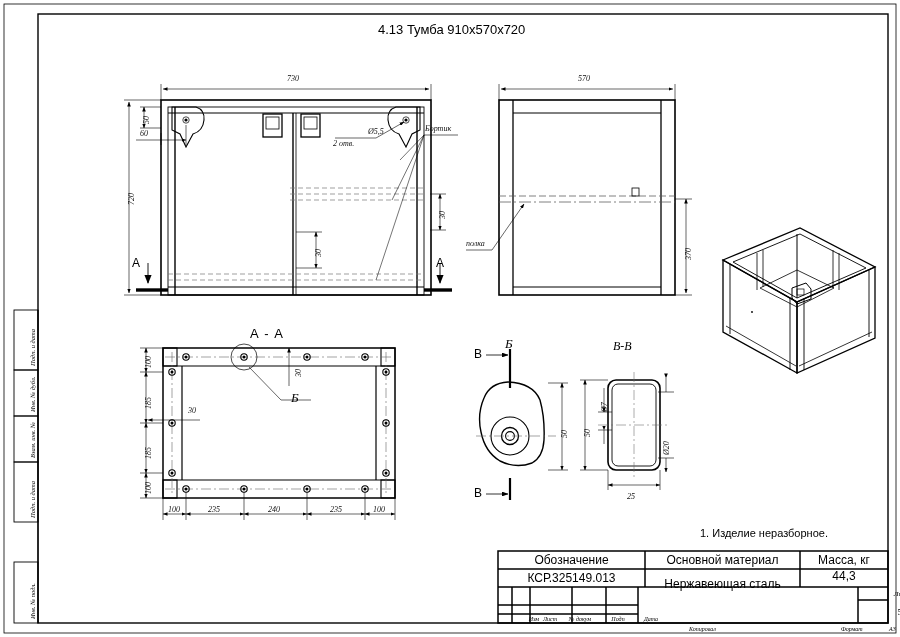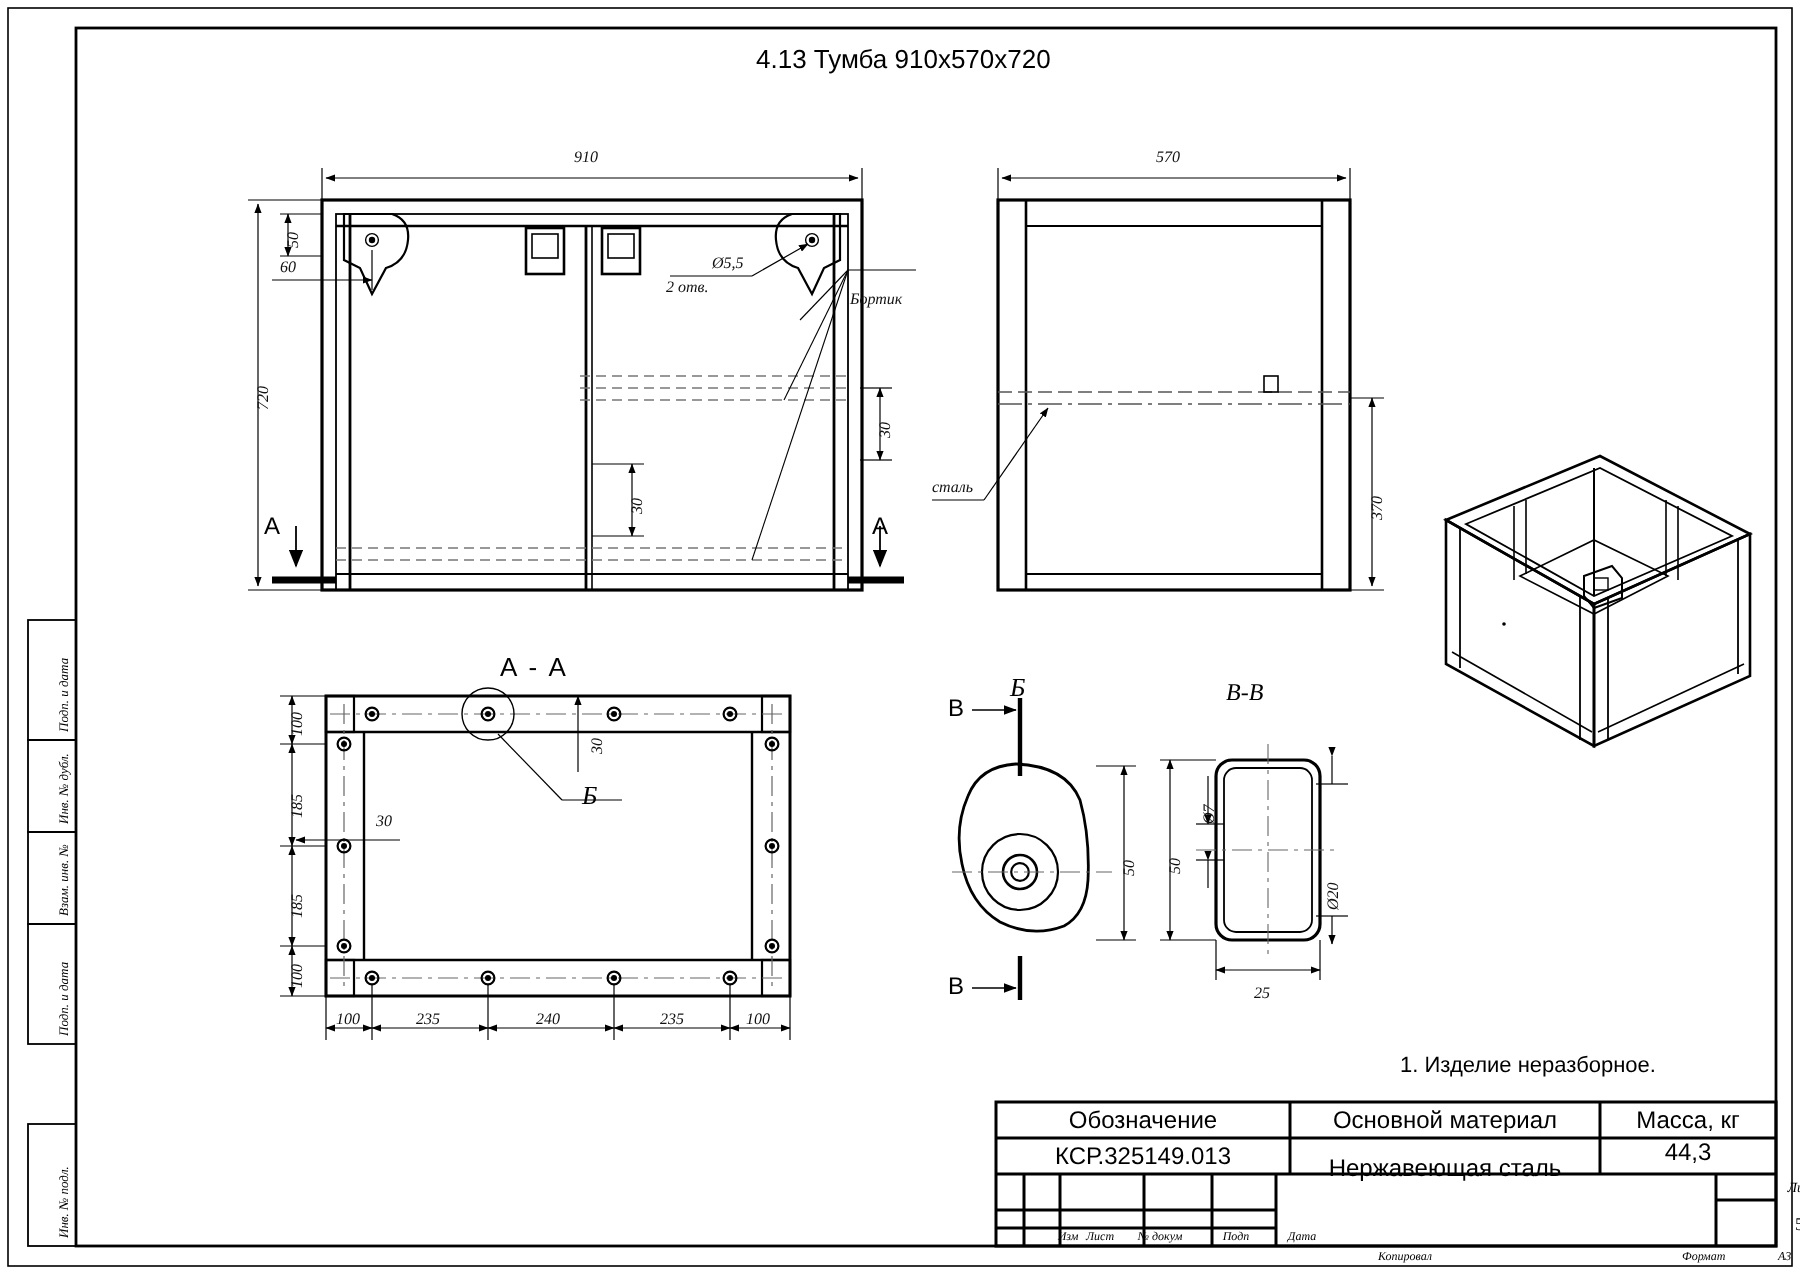--- a/index.html
+++ b/index.html
@@ -340,35 +340,35 @@
       <path d="M792 288 L806 283 L811 289 L811 299 L797 304 L792 298 Z" stroke-width="1.0"></path>
       <rect x="797" y="289" width="7" height="6" stroke-width="0.7"></rect>
 
       <circle cx="752" cy="312" r="0.9" fill="#000" stroke="none"></circle>
     </g>
 
   </svg>
 
   <div class="lbl ttl" style="left:378px;top:22px;">4.13 Тумба 910x570x720</div>
 
-  <div class="lbl dim" style="left:287px;top:74px;">910</div>
+  <div class="lbl dim" style="left:287px;top:74px;">730</div>
   <div class="lbl dimv" style="left:127px;top:205px;">720</div>
   <div class="lbl dimv" style="left:142px;top:124px;">50</div>
   <div class="lbl dim" style="left:140px;top:129px;">60</div>
   <div class="lbl dimv" style="left:438px;top:219px;">30</div>
   <div class="lbl dimv" style="left:314px;top:257px;">30</div>
-  <div class="lbl dim" style="left:336px;top:127px;padding-left:20px;">Ø5,5</div>
+  <div class="lbl dim" style="left:348px;top:127px;padding-left:20px;">Ø5,5</div>
   <div class="lbl dim" style="left:333px;top:139px;">2 отв.</div>
-  <div class="lbl dim" style="left:425px;top:124px;margin-top:21px;">Бортик</div>
+  <div class="lbl dim" style="left:425px;top:124px;">Бортик</div>
   <div class="lbl secLetter" style="left:132px;top:256px;">А</div>
   <div class="lbl secLetter" style="left:436px;top:256px;">А</div>
 
   <div class="lbl dim" style="left:578px;top:74px;">570</div>
   <div class="lbl dimv" style="left:684px;top:260px;">370</div>
-  <div class="lbl dim" style="left:466px;top:239px;">сталь</div>
+  <div class="lbl dim" style="left:466px;top:239px;">полка</div>
 
   <div class="lbl viewttl" style="left:250px;top:326px;">А - А</div>
   <div class="lbl dimv" style="left:144px;top:368px;">100</div>
   <div class="lbl dimv" style="left:144px;top:409px;">185</div>
   <div class="lbl dimv" style="left:144px;top:459px;">185</div>
   <div class="lbl dimv" style="left:144px;top:494px;">100</div>
   <div class="lbl dim" style="left:168px;top:505px;">100</div>
   <div class="lbl dim" style="left:208px;top:505px;">235</div>
   <div class="lbl dim" style="left:268px;top:505px;">240</div>
   <div class="lbl dim" style="left:330px;top:505px;">235</div>

